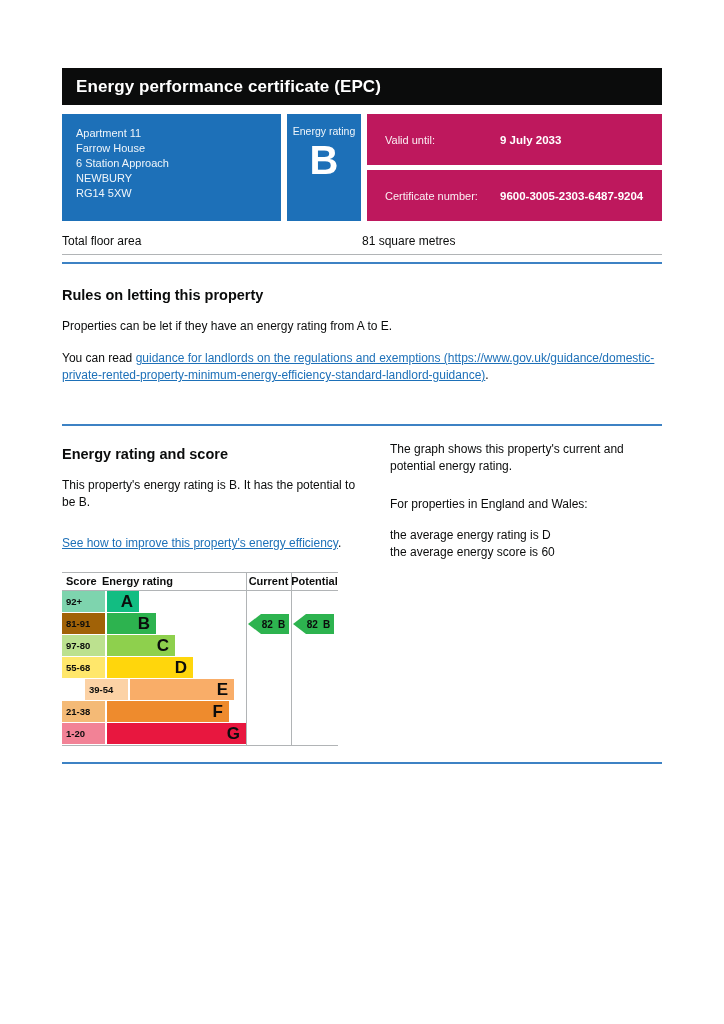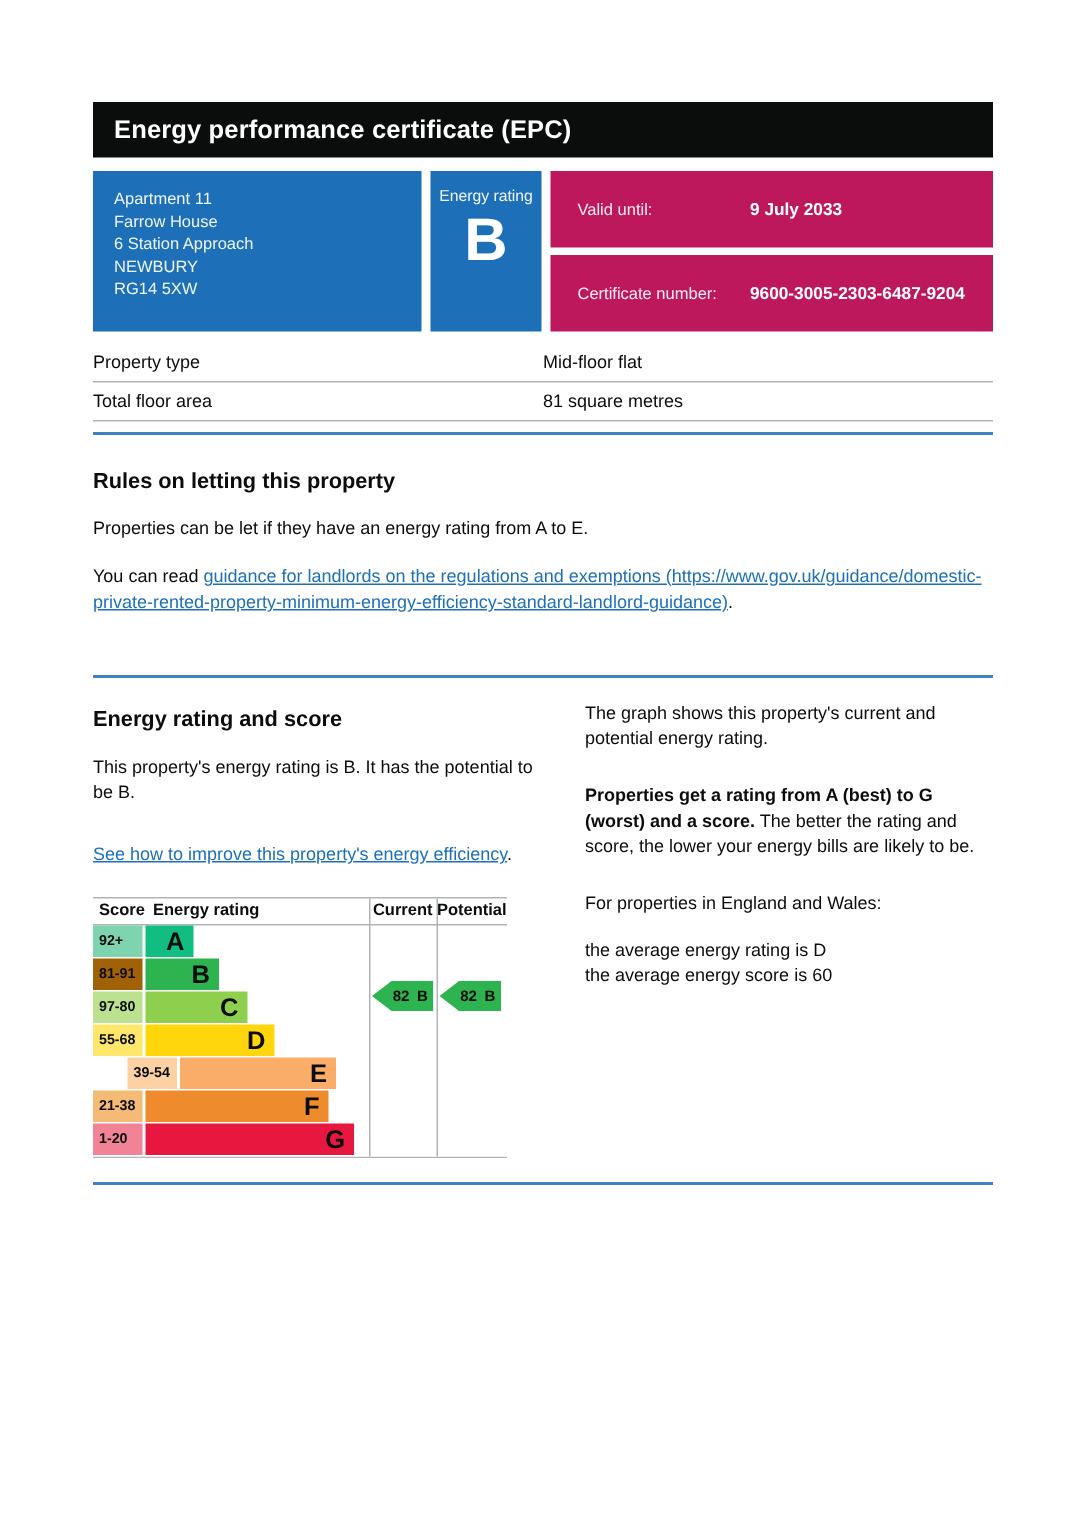--- a/index.html
+++ b/index.html
@@ -144,21 +144,21 @@
   .h-current   { width: 45px; text-align: center; }
   .h-potential { width: 47px; text-align: center; }
 
   .band-row {
     display: flex;
     height: 22px;
     border-bottom: 1px solid #ffffff;
   }
   .band-row:last-of-type { border-bottom: none; height: 21px; }
   .score-cell {
-    width: 33px;
+    width: 43px;
     font-size: 9.5px;
     font-weight: bold;
     line-height: 22px;
     padding-left: 4px;
   }
   .bar {
     margin-left: 2px;
     display: flex;
     align-items: center;
     justify-content: flex-end;
@@ -174,21 +174,21 @@
     position: absolute;
     top: 0; bottom: 0;
     width: 1px;
     background: #b1b4b6;
   }
   .g1 { left: 184px; }
   .g2 { left: 229px; }
 
   .arrow {
     position: absolute;
-    top: 55px;
+    top: 41px;
     width: 41px;
     height: 20px;
     clip-path: polygon(0 50%, 13px 0, 100% 0, 100% 100%, 13px 100%);
     display: flex;
     align-items: center;
     justify-content: center;
     padding-left: 10px;
     gap: 5px;
     font-size: 10px;
     font-weight: bold;
@@ -226,24 +226,20 @@
         </div>
         <div class="meta-row">
           <span class="meta-label">Certificate number:</span>
           <span class="meta-value">9600-3005-2303-6487-9204</span>
         </div>
       </div>
     </div>
 
     <div class="facts">
       <div class="facts-row">
-        <span class="f-label">Property type</span>
-        <span class="f-value">Mid-floor flat</span>
-      </div>
-      <div class="facts-row">
         <span class="f-label">Total floor area</span>
         <span class="f-value">81 square metres</span>
       </div>
     </div>
 
     <hr class="blue-rule rule-1">
 
     <h2>Rules on letting this property</h2>
     <p class="para">Properties can be let if they have an energy rating from A to E.</p>
     <p class="para"><span>You can read </span><a class="link">guidance for landlords on the regulations and exemptions (https://www.gov.uk/guidance/domestic-private-rented-property-minimum-energy-efficiency-standard-landlord-guidance)</a><span>.</span></p>
@@ -316,21 +312,20 @@
           </div>
           <div class="arrow arrow-potential" style="background: rgb(45, 179, 79);">
             <span>82</span>
               <span>B</span>
           </div>
         </div>
       </div>
 
       <div class="col-right">
         <p>The graph shows this property's current and potential energy rating.</p>
-        <p class="para gap-lg"><span class="bold-lead">Properties get a rating from A (best) to G (worst) and a score.</span><span> The better the rating and score, the lower your energy bills are likely to be.</span></p>
         <p class="para gap-lg">For properties in England and Wales:</p>
         <p class="avg-lines">
           <span>the average energy rating is D</span><br>
           <span>the average energy score is 60</span>
         </p>
       </div>
     </div>
 
     <hr class="blue-rule rule-3">
 

